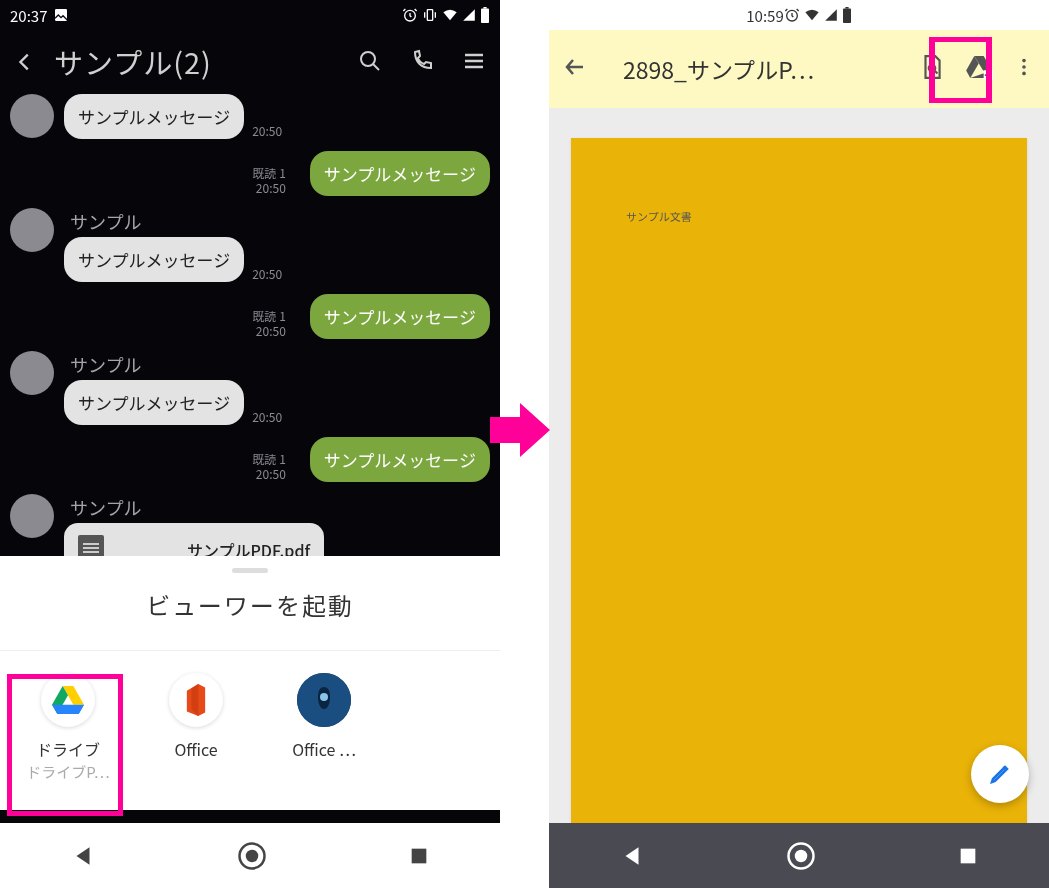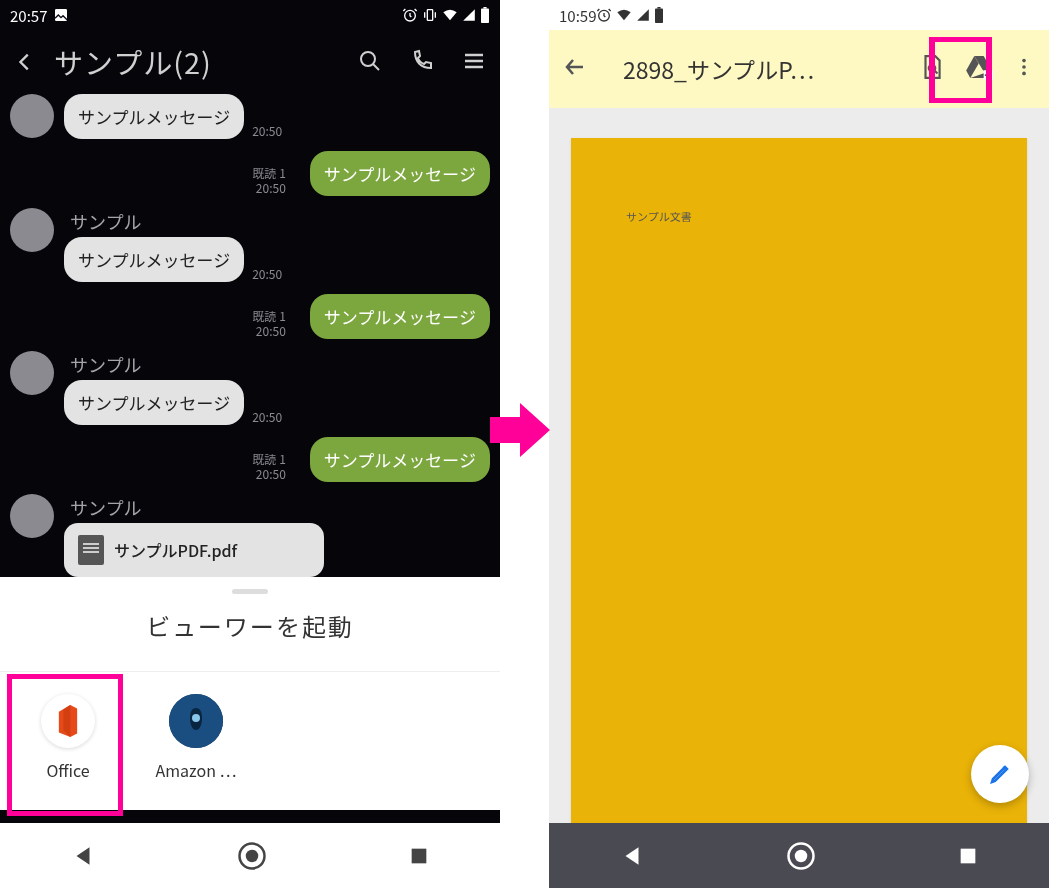--- a/index.html
+++ b/index.html
@@ -24,21 +24,21 @@
 .avatar { width: 44px; height: 44px; border-radius: 50%; background: #8a8a90; flex-shrink: 0; }
 .msg-content { display: flex; flex-direction: column; }
 .sender-name { font-size: 18px; color: #a5a5a8; margin-bottom: 3px; margin-left: 6px; }
 .bubble-row { display: flex; align-items: flex-end; gap: 8px; }
 .bubble-white { background: #e3e3e3; color: #222; padding: 10px 14px; border-radius: 18px; font-size: 17px; }
 .bubble-green { background: #7ca63e; color: #fff; padding: 10px 14px; border-radius: 18px; font-size: 17px; }
 .timestamp { font-size: 12px; color: #8a8a90; }
 .msg-right { display: flex; justify-content: flex-end; align-items: flex-end; gap: 24px; padding-right: 10px; margin-top: 10px; margin-bottom: 10px; }
 .read-info { text-align: right; font-size: 12px; color: #8a8a90; line-height: 1.3; }
 
-.file-bubble { background: #e3e3e3; border-radius: 14px; padding: 12px 14px; display: flex; align-items: center; gap: 10px; width: 260px; }
+.file-bubble { background: #e3e3e3; border-radius: 14px; padding: 12px 14px; display: flex; align-items: center; width: 260px; justify-content: space-between; }
 .file-icon { width: 26px; height: 30px; background: #555; border-radius: 2px; position: relative; }
 .file-icon::after { content: ''; position: absolute; top: 8px; left: 5px; right: 5px; height: 2px; background: #ccc; box-shadow: 0 4px 0 #ccc, 0 8px 0 #ccc; }
 .file-name { font-size: 16px; color: #222; font-weight: 500; }
 
 .dark-overlay { position: absolute; top: 0; left: 0; right: 0; bottom: 0; background: rgba(0,0,0,0.55); pointer-events: none; }
 
 .bottom-sheet { position: absolute; bottom: 78px; left: 0; right: 0; background: #fff; border-radius: 0; z-index: 10; }
 .sheet-handle { width: 36px; height: 5px; background: #ddd; border-radius: 3px; margin: 12px auto 14px; }
 .sheet-title { text-align: center; font-size: 24px; color: #333; padding-bottom: 28px; border-bottom: 1px solid #eee; letter-spacing: 2px; }
 .app-list { display: flex; padding: 22px 10px 28px; gap: 12px; }
@@ -53,41 +53,41 @@
 .highlight-box { border: 5px solid #ff0099; position: absolute; z-index: 20; }
 
 .nav-bar { position: absolute; bottom: 0; left: 0; right: 0; height: 65px; background: #fff; display: flex; align-items: center; justify-content: space-around; z-index: 15; }
 .nav-bar-dark { background: #4a4a52; }
 
 
 .arrow-wrap { position: absolute; left: 485px; top: 395px; z-index: 50; }
 
 
 .screen-right { width: 500px; height: 888px; background: #ececec; position: relative; margin-left: 49px; }
-.status-bar-light { height: 30px; display: flex; align-items: center; justify-content: flex-start; padding: 0 10px; color: #333; font-size: 15px; background: #fff; }
+.status-bar-light { height: 30px; display: flex; align-items: center; justify-content: center; padding: 0 10px; color: #333; font-size: 15px; background: #fff; }
 
 .drive-header { height: 78px; background: #fef9c3; display: flex; align-items: center; padding: 0 14px; gap: 12px; }
 .drive-title { flex: 1; font-size: 23px; color: #333; white-space: nowrap; overflow: hidden; text-overflow: ellipsis; padding-left: 24px; }
 .drive-actions { display: flex; align-items: center; gap: 20px; }
 
 .doc-page { margin: 30px 22px; background: #eab308; height: 690px; box-shadow: 0 1px 3px rgba(0,0,0,0.1); padding: 70px 55px; }
 .doc-text { font-size: 11px; color: #555; }
 
 .fab { position: absolute; bottom: 85px; right: 20px; width: 58px; height: 58px; border-radius: 50%; background: #fff; box-shadow: 0 3px 8px rgba(0,0,0,0.25); display: flex; align-items: center; justify-content: center; }
 
 </style>
 </head>
 <body>
 
 <div class="screen-left">
 
   <div style="position:relative; z-index:2;">
   <div class="status-bar">
     <div class="status-left">
-      <span>20:57</span>
+      <span>20:37</span>
       <svg width="16" height="16" viewBox="0 0 24 24" fill="#fff">
             <rect x="3" y="3" width="18" height="18" rx="2"></rect>
             <path d="M3 17 l5 -5 l4 4 l3 -3 l6 6" stroke="#0d0d17" fill="none" stroke-width="2"></path>
           </svg>
     </div>
     <div class="status-right">
       <svg width="16" height="16" viewBox="0 0 24 24" fill="none" stroke="#fff" stroke-width="2">
             <circle cx="12" cy="13" r="8"></circle>
             <path d="M12 9v4l2 2M5 3l-3 3M19 3l3 3"></path>
           </svg>
@@ -208,37 +208,50 @@
   </div>
   </div>
 
   <div class="dark-overlay"></div>
 
   <div class="bottom-sheet">
     <div class="sheet-handle"></div>
     <div class="sheet-title">ビューワーを起動</div>
     <div class="app-list">
       <div class="app-item">
+        <div class="app-icon-wrap app-drive">
+          <svg width="32" height="28" viewBox="0 0 48 42">
+              <path d="M16 0 L32 0 L48 28 L32 28 Z" fill="#ffcf00"></path>
+              <path d="M0 28 L16 0 L24 14 L8 42 Z" fill="#11a861"></path>
+              <path d="M8 42 L48 28 L40 42 Z" fill="#2684fc"></path>
+              <path d="M8 42 L24 14 L32 28 L16 42 Z" fill="#2684fc" opacity="0"></path>
+              <path d="M0 28 L8 42 L40 42 L48 28 Z" fill="#2684fc"></path>
+            </svg>
+        </div>
+        <div class="app-label">ドライブ</div>
+        <div class="app-sublabel">ドライブP…</div>
+      </div>
+      <div class="app-item">
         <div class="app-icon-wrap app-office">
           <svg width="28" height="32" viewBox="0 0 24 28">
               <path d="M14 0 L20 3 V25 L14 28 L4 24 V6 Z" fill="#e64a19"></path>
               <path d="M14 0 L8 4 V22 L14 28 V0" fill="#d43f12"></path>
             </svg>
         </div>
         <div class="app-label">Office</div>
       </div>
       <div class="app-item">
         <div class="app-icon-wrap app-amazon">
           <svg width="54" height="54" viewBox="0 0 54 54">
               <circle cx="27" cy="27" r="27" fill="#1a4d80"></circle>
               <path d="M27 14 c-4 0 -6 4 -6 10 s2 12 6 12 s6 -6 6 -12 s-2 -10 -6 -10" fill="#0a2540"></path>
               <circle cx="27" cy="24" r="4" fill="#89c5e8"></circle>
             </svg>
         </div>
-        <div class="app-label">Amazon …</div>
+        <div class="app-label">Office …</div>
       </div>
     </div>
   </div>
 
   <div class="highlight-box" style="left:7px; top:674px; width:116px; height:142px;"></div>
 
   <div class="nav-bar">
     <svg width="26" height="26" viewBox="0 0 24 24" fill="#444">
         <path d="M18 4 L6 12 L18 20 Z"></path>
       </svg>

